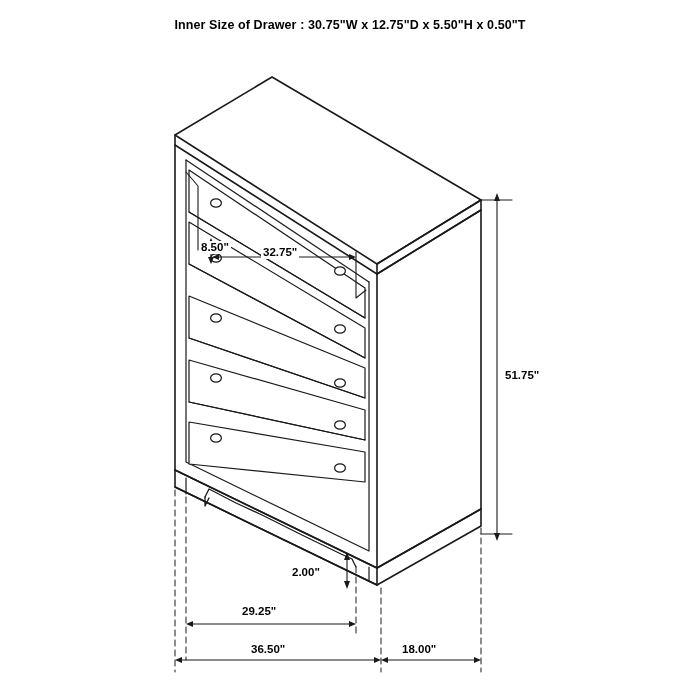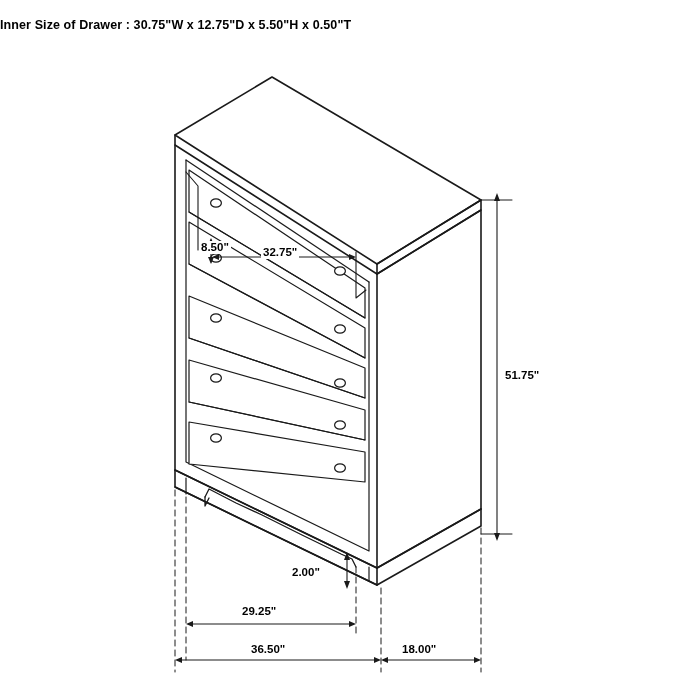--- a/index.html
+++ b/index.html
@@ -18,20 +18,21 @@
   #stage {
     position: relative;
     width: 700px;
     height: 700px;
   }
   .title {
     position: absolute;
     top: 18px;
     left: 0;
     width: 700px;
+    text-align: center;
     font-size: 12.5px;
     font-weight: bold;
     letter-spacing: 0.1px;
     color: #000;
   }
   svg.diagram {
     position: absolute;
     top: 0;
     left: 0;
     width: 700px;

